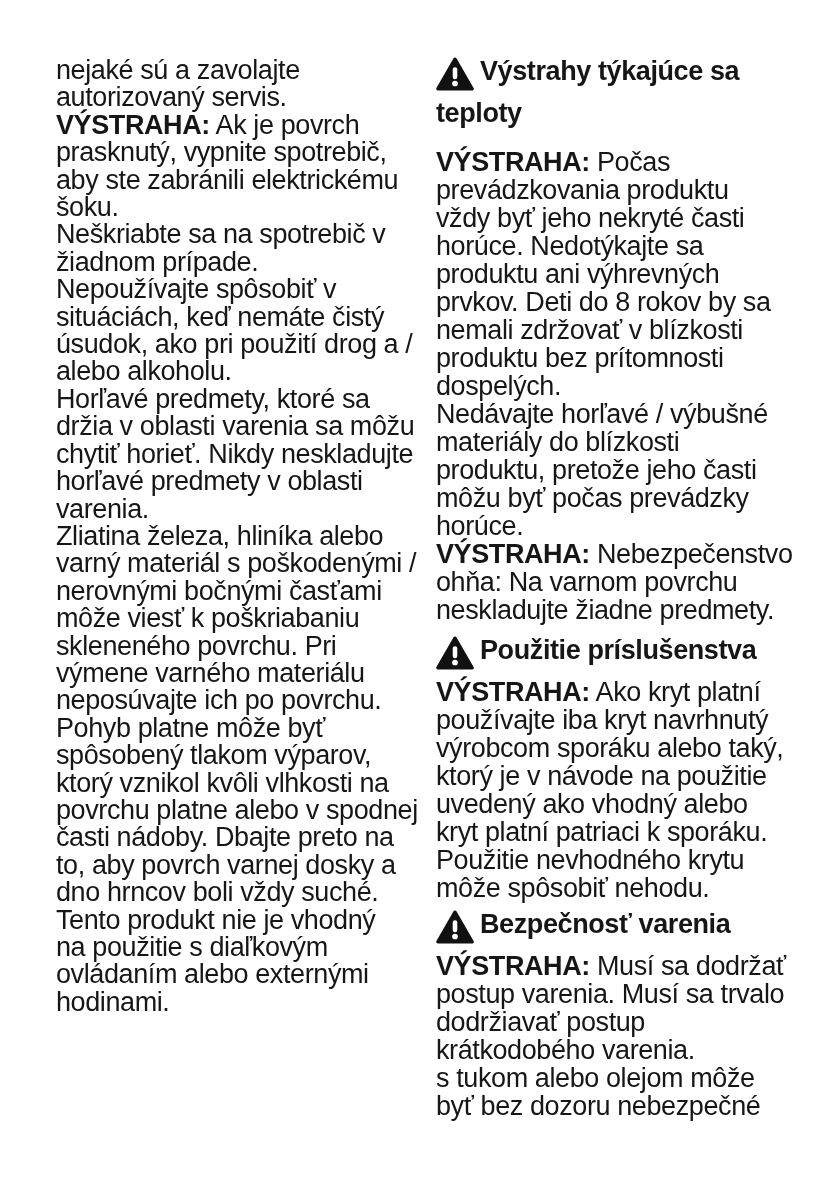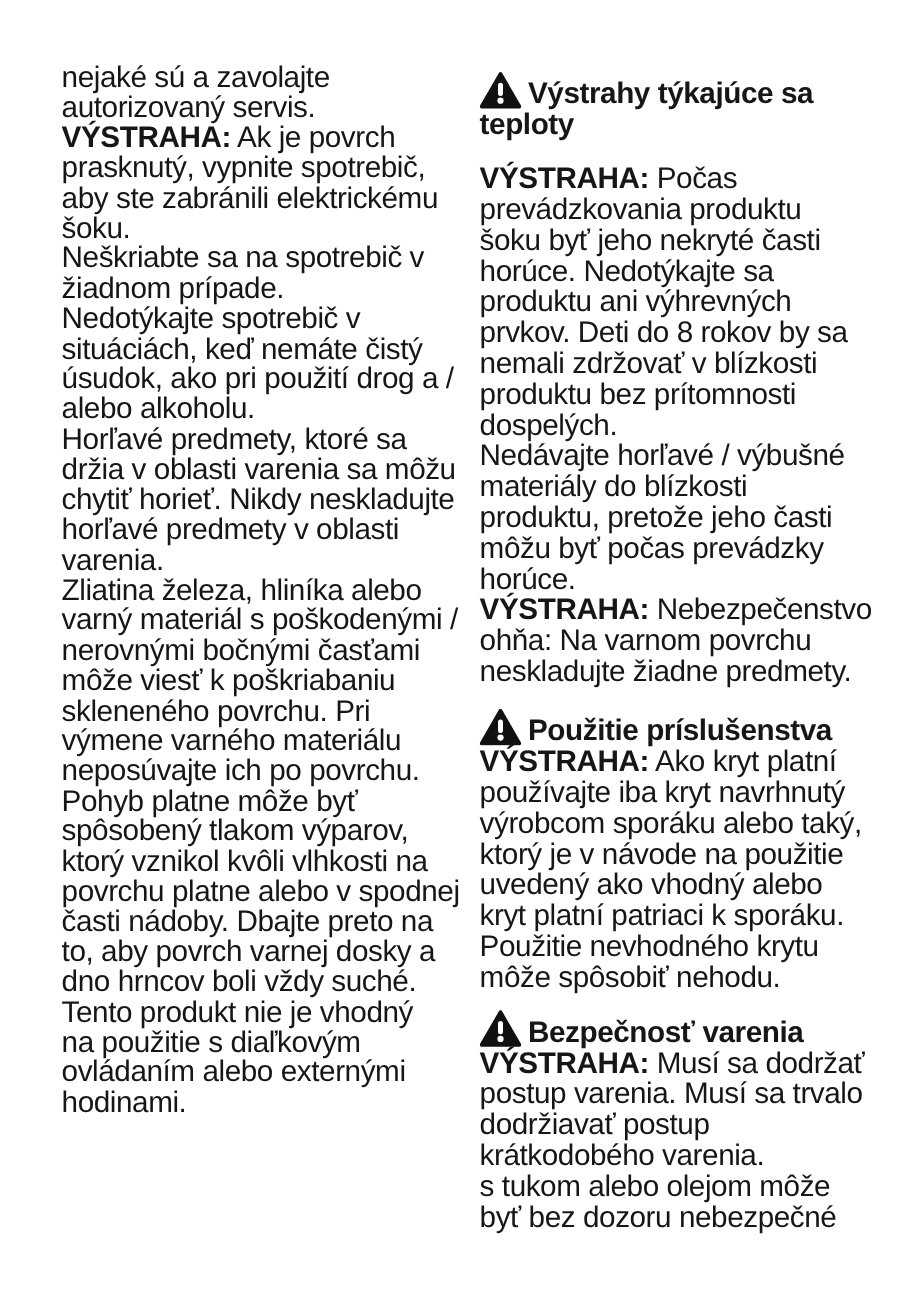--- a/index.html
+++ b/index.html
@@ -18,21 +18,20 @@
   .ln{
     font-size:27px;
     letter-spacing:-0.4px;
     white-space:nowrap;
   }
   .col-left .ln{line-height:27.4px;}
   .col-right .ln{line-height:28px;}
   .b{font-weight:700;}
   .head-row{
     display:flex;
-    align-items:flex-end;
     gap:6px;
     height:42px;
   }
   .warn-icon{display:block;line-height:0;}
   .warn-icon svg{width:38px;height:34px;display:block;}
   .head-txt{
     font-weight:700;
     font-size:27px;
     line-height:28px;
     letter-spacing:-0.4px;
@@ -58,21 +57,21 @@
   <div class="col col-left">
 
   <div class="ln"><span>nejaké sú a zavolajte</span></div>
       <div class="ln"><span>autorizovaný servis.</span></div>
       <div class="ln"><strong class="b">VÝSTRAHA:</strong><span> Ak je povrch</span></div>
       <div class="ln"><span>prasknutý, vypnite spotrebič,</span></div>
       <div class="ln"><span>aby ste zabránili elektrickému</span></div>
       <div class="ln"><span>šoku.</span></div>
       <div class="ln"><span>Neškriabte sa na spotrebič v</span></div>
       <div class="ln"><span>žiadnom prípade.</span></div>
-      <div class="ln"><span>Nedotýkajte spotrebič v</span></div>
+      <div class="ln"><span>Nepoužívajte spôsobiť v</span></div>
       <div class="ln"><span>situáciách, keď nemáte čistý</span></div>
       <div class="ln"><span>úsudok, ako pri použití drog a /</span></div>
       <div class="ln"><span>alebo alkoholu.</span></div>
       <div class="ln"><span>Horľavé predmety, ktoré sa</span></div>
       <div class="ln"><span>držia v oblasti varenia sa môžu</span></div>
       <div class="ln"><span>chytiť horieť. Nikdy neskladujte</span></div>
       <div class="ln"><span>horľavé predmety v oblasti</span></div>
       <div class="ln"><span>varenia.</span></div>
       <div class="ln"><span>Zliatina železa, hliníka alebo</span></div>
       <div class="ln"><span>varný materiál s poškodenými /</span></div>
@@ -105,21 +104,21 @@
             <circle cx="50" cy="69" r="7.5" fill="#ffffff"></circle>
           </svg>
         </span>
         <span class="head-txt">Výstrahy týkajúce sa</span>
       </div>
       <div class="head-txt head2">teploty</div>
       <div>
 
       <div class="ln"><strong class="b">VÝSTRAHA:</strong><span> Počas</span></div>
           <div class="ln"><span>prevádzkovania produktu</span></div>
-          <div class="ln"><span>šoku byť jeho nekryté časti</span></div>
+          <div class="ln"><span>vždy byť jeho nekryté časti</span></div>
           <div class="ln"><span>horúce. Nedotýkajte sa</span></div>
           <div class="ln"><span>produktu ani výhrevných</span></div>
           <div class="ln"><span>prvkov. Deti do 8 rokov by sa</span></div>
           <div class="ln"><span>nemali zdržovať v blízkosti</span></div>
           <div class="ln"><span>produktu bez prítomnosti</span></div>
           <div class="ln"><span>dospelých.</span></div>
           <div class="ln"><span>Nedávajte horľavé / výbušné</span></div>
           <div class="ln"><span>materiály do blízkosti</span></div>
           <div class="ln"><span>produktu, pretože jeho časti</span></div>
           <div class="ln"><span>môžu byť počas prevádzky</span></div>

